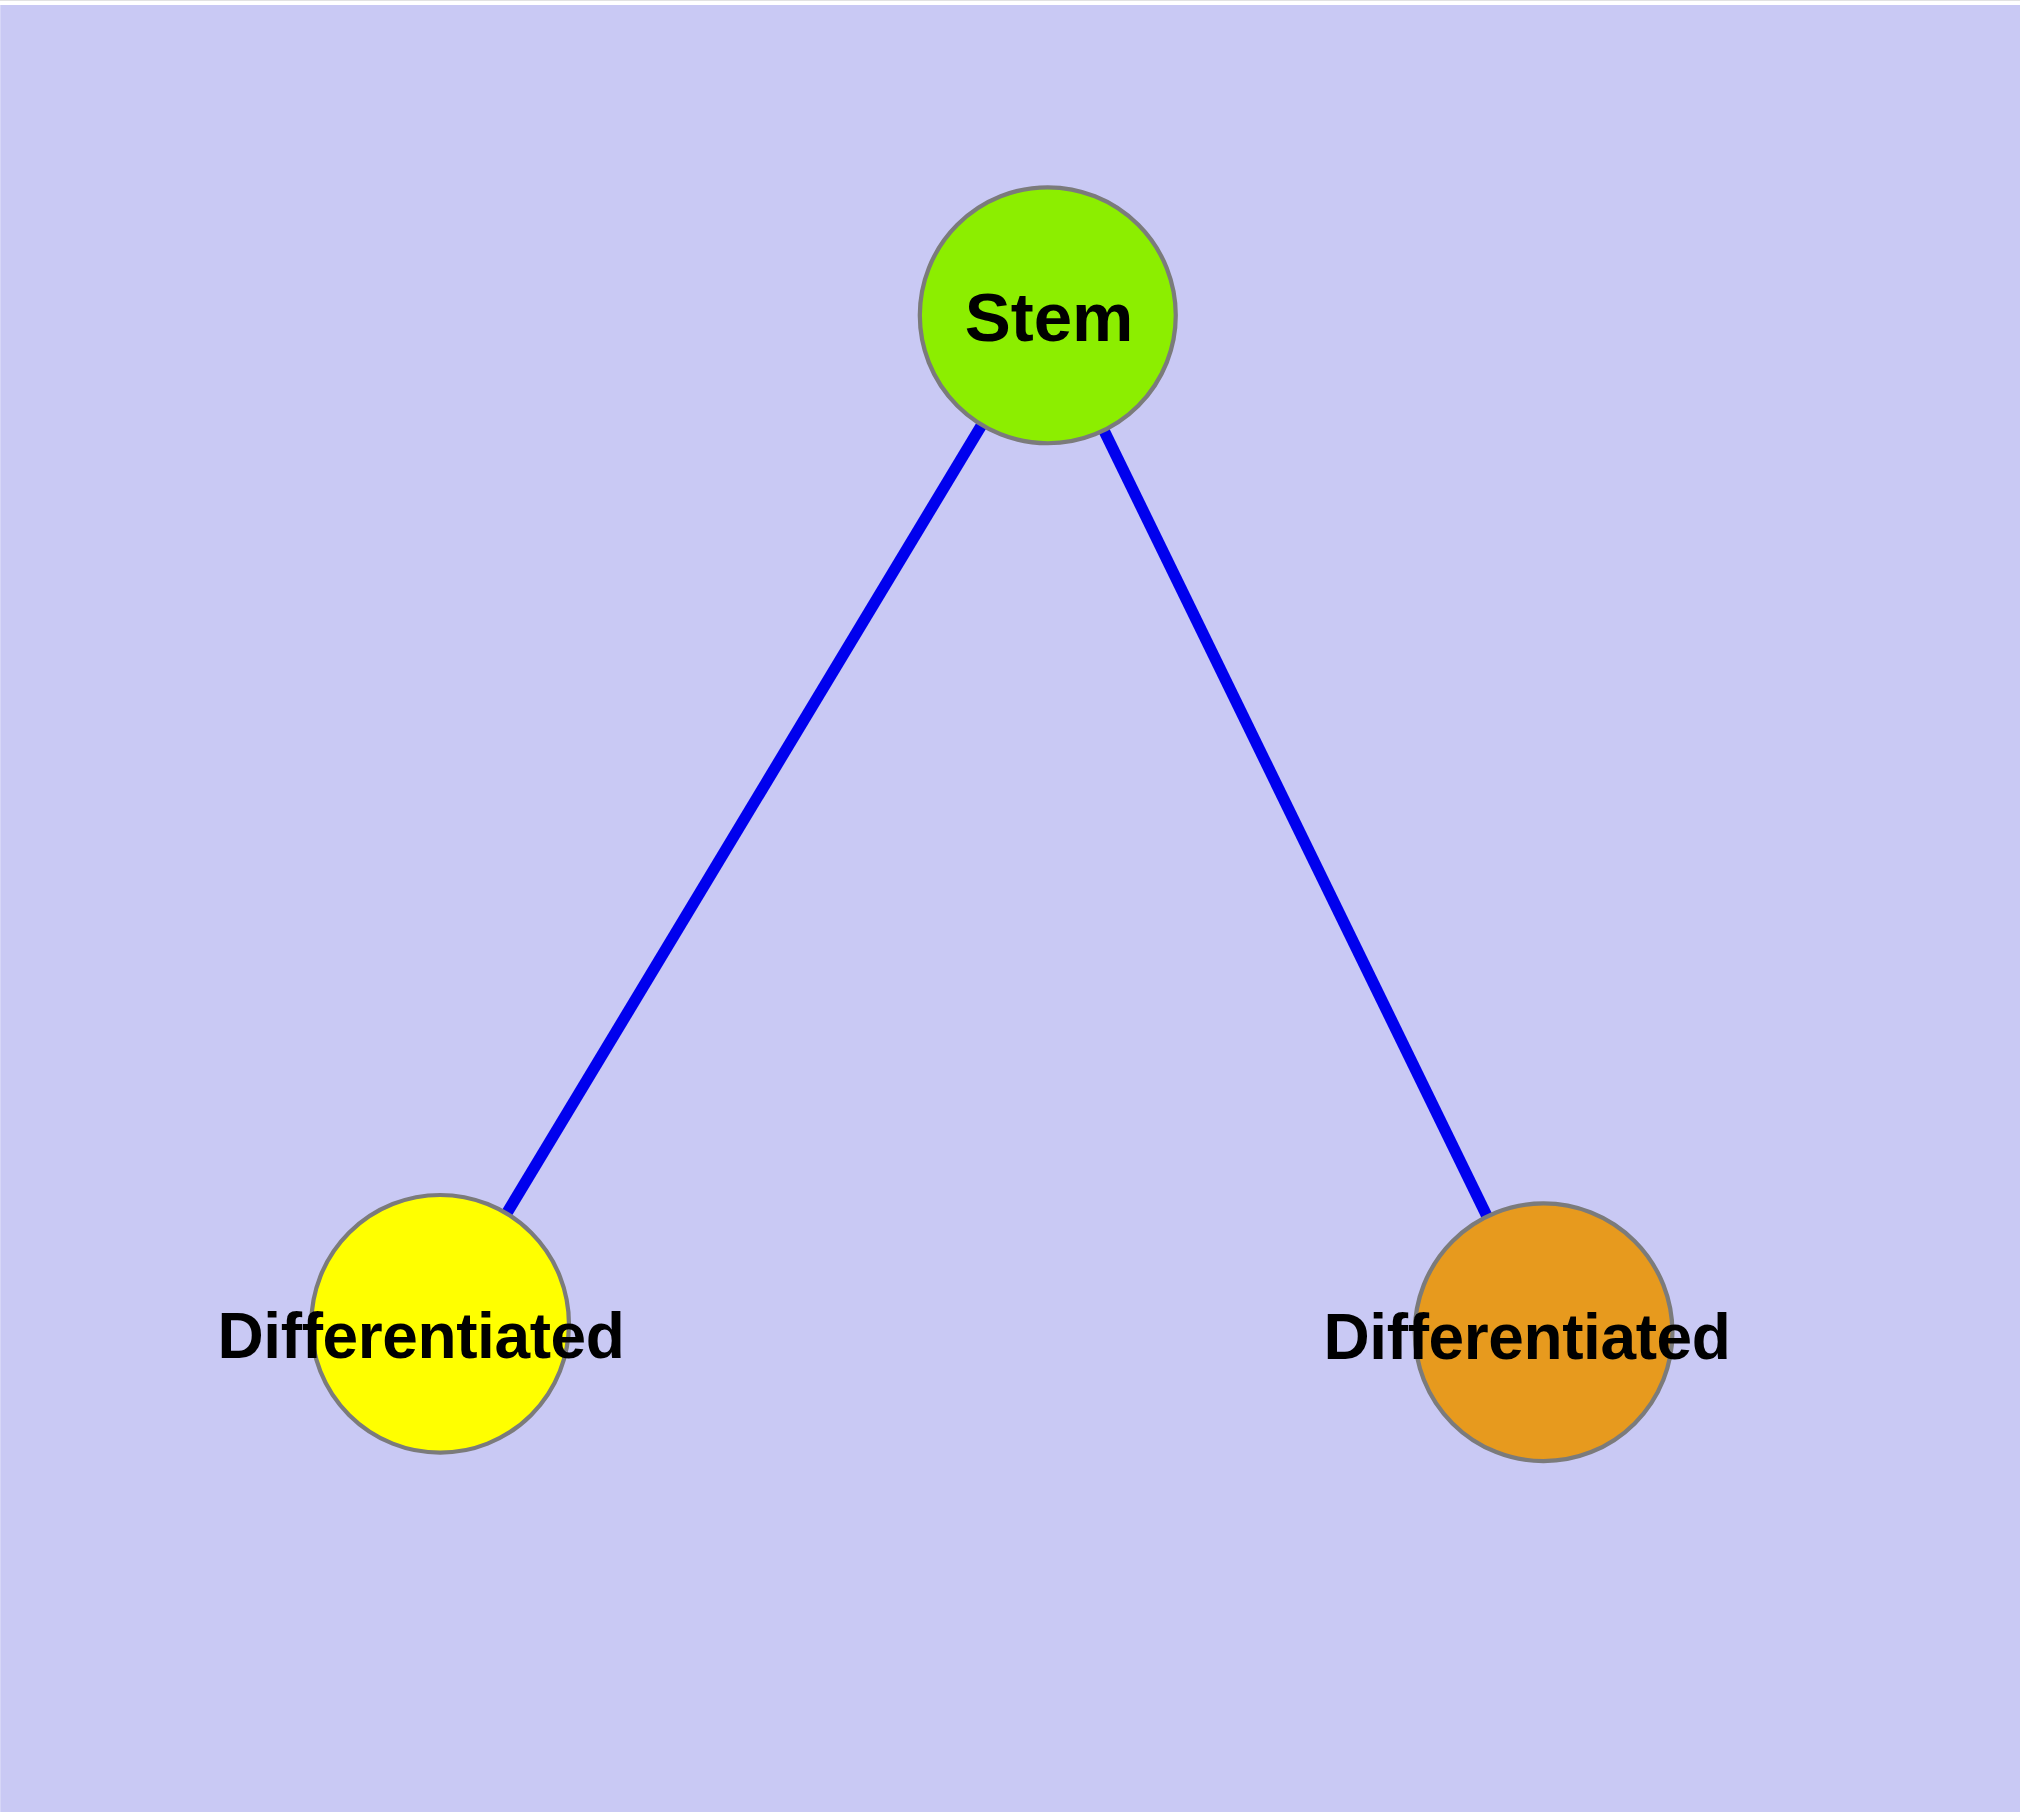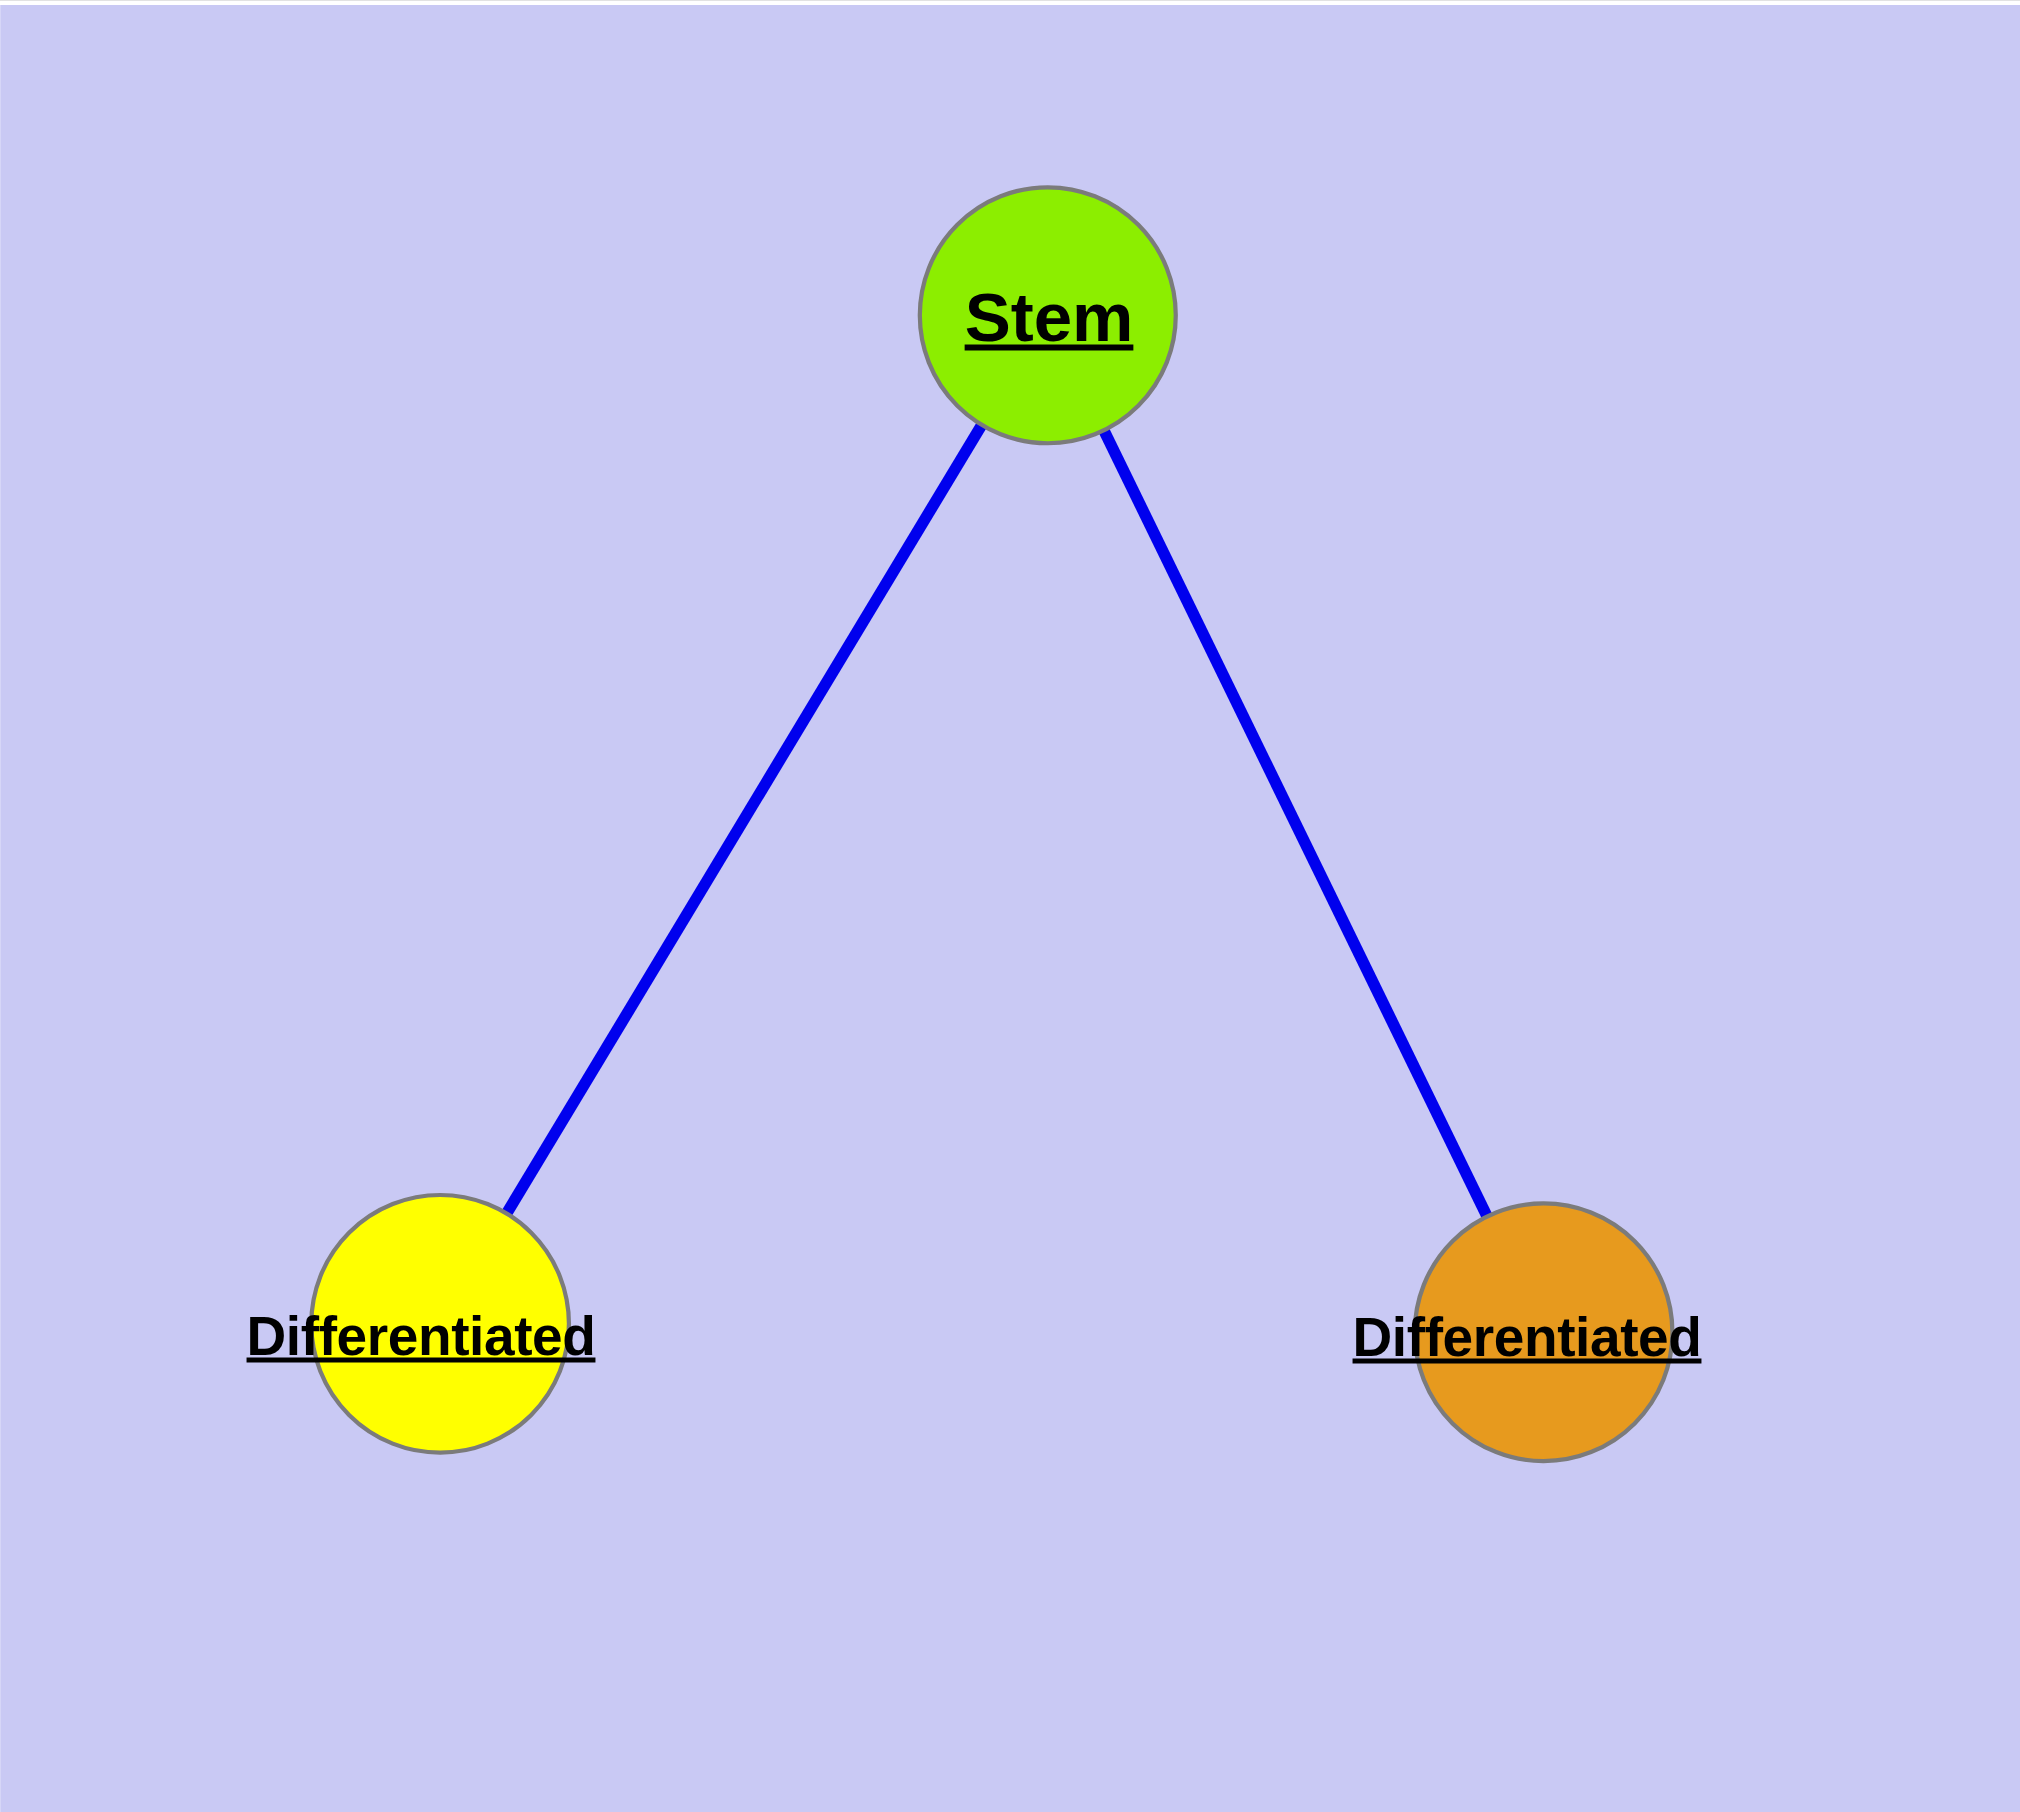--- a/index.html
+++ b/index.html
@@ -30,31 +30,30 @@
     z-index: 3;
   }
   .node-label {
     position: absolute;
     transform: translate(-50%, -50%);
     color: #000000;
     font-weight: bold;
     text-align: center;
     white-space: nowrap;
     z-index: 2;
-    text-decoration: underline;
   }
   .node-label span {
     display: block;
   }
   .label-stem {
     font-size: 69px;
     line-height: 85px;
   }
   .label-diff {
-    font-size: 55px;
+    font-size: 64px;
     line-height: 101px;
     letter-spacing: -0.4px;
   }
   .edge {
     stroke-width: 13.5;
     stroke-linecap: butt;
   }
   .node {
     stroke-width: 5;
   }

